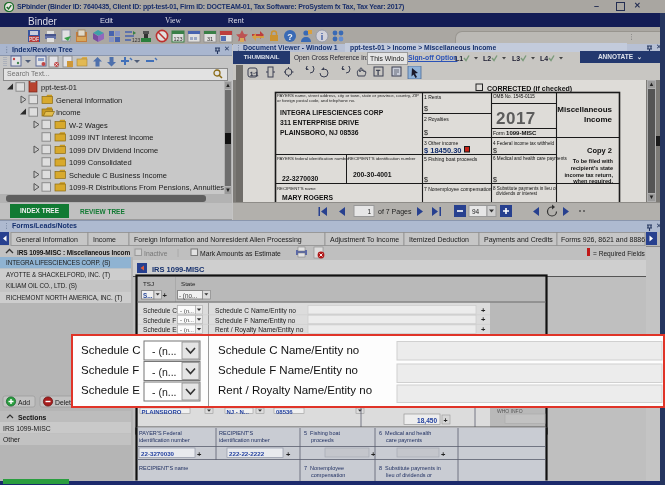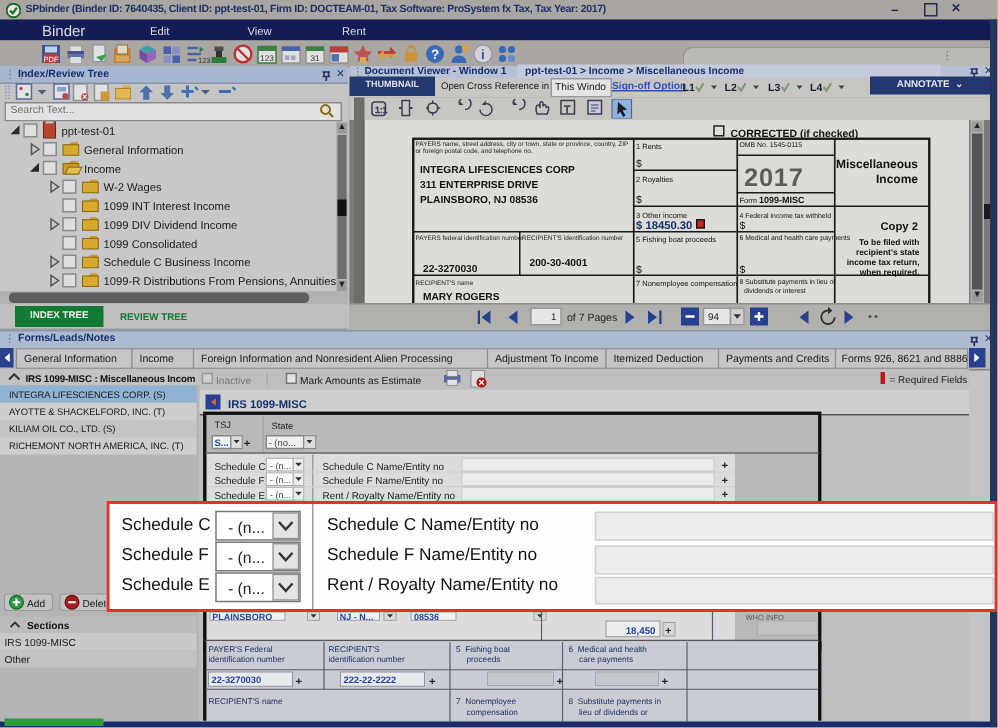--- a/index.html
+++ b/index.html
@@ -17,21 +17,21 @@
       <path d="M3 5.5l2 2 3-4" stroke="#1c6e2a" stroke-width="1.6" fill="none"></path>
     </svg>
 <div class="ap" style="left:17px;top:3px;font-size:7px;font-weight:bold;color:#1a2f6b;letter-spacing:-0.2px;">SPbinder (Binder ID: 7640435, Client ID: ppt-test-01, Firm ID: DOCTEAM-01, Tax Software: ProSystem fx Tax, Tax Year: 2017)</div>
 <div class="ap" style="left:594px;top:1px;font-size:9px;font-weight:bold;color:#232d52;">–</div>
 <div class="ap" style="left:616px;top:2px;width:7px;height:7px;border:1.3px solid #232d52;"></div>
 <div class="ap" style="left:634px;top:1px;font-size:8px;font-weight:bold;color:#232d52;">✕</div>
 
 <div class="ap" style="left:0;top:13px;width:665px;height:14px;background:#131c55;"></div>
 <div class="ap" style="left:28px;top:16px;font-size:10px;color:#dddde8;">Binder</div>
 <div class="ap" style="left:100px;top:16px;font-size:7.5px;color:#dddde8;">Edit</div>
-<div class="ap" style="left:165px;top:16px;font-size:7.5px;color:#dddde8;">View</div>
+<div class="ap" style="left:165px;top:16px;font-size:7.5px;color:#dddde8;font-family:Liberation Serif, serif;">View</div>
 <div class="ap" style="left:228px;top:16px;font-size:7.5px;color:#dddde8;">Rent</div>
 
 <div class="ap" style="left:0;top:27px;width:665px;height:17px;background:#aaa7a2;border-bottom:1px solid #8e8b86;"></div>
 <svg id="toolbar1" class="ap" style="left:27px;top:29px;opacity:0.88" width="345" height="14" viewBox="0 0 345 14">
 <g transform="translate(0,0)">
         <rect x="1" y="1" width="12" height="12" fill="#2a4a9e"></rect>
         <rect x="3" y="2" width="8" height="4" fill="#cdd4e4"></rect>
         <rect x="2" y="7" width="10" height="6" fill="#b83030"></rect>
         <text x="7" y="12" font-size="5" fill="#fff" text-anchor="middle">PDF</text>
       </g>

